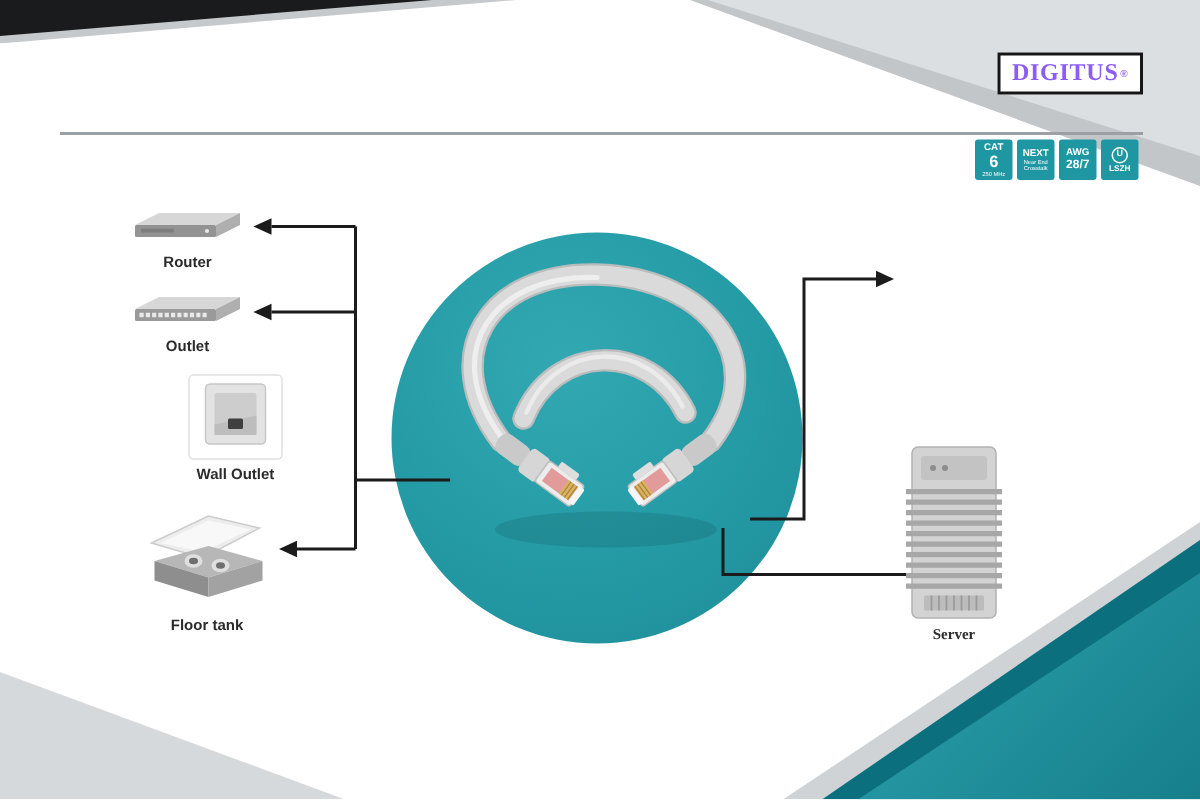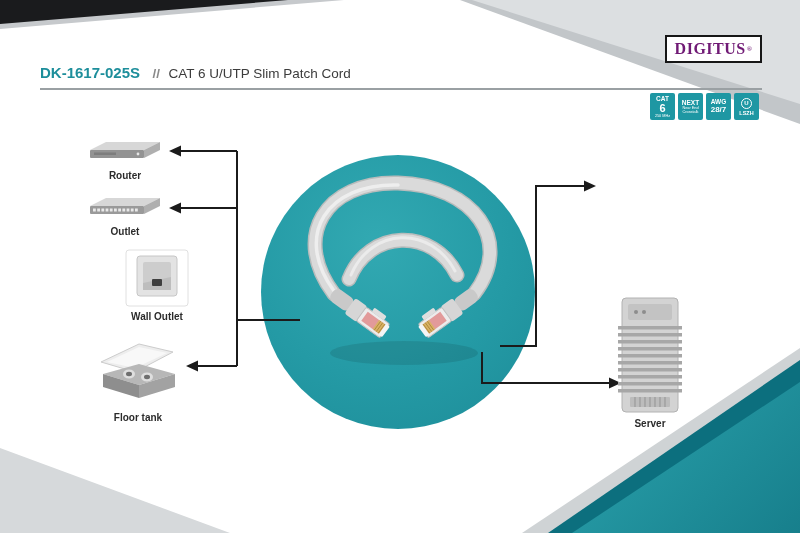--- a/index.html
+++ b/index.html
@@ -24,21 +24,21 @@
            clip-path:polygon(100% 0,0 100%,100% 100%);z-index:1;}
   .br-teal{left:572px;top:382px;width:228px;height:151px;
            background:linear-gradient(135deg,#2ba4ae,#177f8c);
            clip-path:polygon(100% 0,0 100%,100% 100%);z-index:1;}
 
   
   .logo-box{position:absolute;left:665px;top:35px;width:97px;height:28px;
             background:#fff;border:2.5px solid #161616;box-sizing:border-box;
             display:flex;align-items:center;justify-content:center;z-index:6;
             font-family:"Liberation Serif",serif;font-weight:bold;font-size:16px;
-            letter-spacing:.5px;color:#701a75;}
+            letter-spacing:.5px;color:#8b5cf6;}
   .logo-box sup{font-size:7px;margin-left:1px;}
 
   
   .header{position:absolute;left:40px;top:64px;z-index:6;white-space:nowrap;}
   .header .code{color:#1d8e9b;font-weight:bold;font-size:15px;}
   .header .sep{color:#8a8a8a;font-weight:bold;font-size:13.5px;margin-left:8px;}
   .header .subtitle{color:#3c3c3c;font-size:13.5px;margin-left:4px;}
   .header-rule{position:absolute;left:40px;top:88px;width:722px;height:1.5px;
                background:#9aa0a3;z-index:6;}
 
@@ -66,46 +66,41 @@
   .lines{position:absolute;left:0;top:0;z-index:3;pointer-events:none;}
 
   
   .device{position:absolute;display:flex;flex-direction:column;align-items:center;z-index:4;}
   .device .lbl{margin-top:4px;font-size:10px;font-weight:bold;color:#2b2b2b;text-align:center;}
   .dev-router{left:84px;top:140px;width:82px;}
   .dev-switch{left:84px;top:196px;width:82px;}
   .dev-outlet{left:101px;top:249px;width:64px;padding-left:24px;}
   .dev-floor{left:95px;top:332px;width:86px;}
   .dev-computer{left:597px;top:138px;width:106px;}
-  .dev-server{left:616px;top:296px;width:68px;}
+  .dev-server{left:602px;top:296px;width:68px;font-family:Liberation Serif, serif;}
 </style>
 </head>
 <body>
 
 <div class="stage">
 
   <div class="deco tl-grey"></div>
   <div class="deco tl-black"></div>
   <div class="deco tr-back"></div>
   <div class="deco tr-front"></div>
   <div class="deco bl"></div>
   <div class="deco br-grey"></div>
   <div class="deco br-dark"></div>
   <div class="deco br-teal"></div>
 
   <div class="logo-box">
     <span>DIGITUS</span>
       <sup>®</sup>
   </div>
 
-  <div class="header">
-    <span class="code">DK-1617-025S</span>
-    <span class="sep">//</span>
-    <span class="subtitle">CAT 6 U/UTP Slim Patch Cord</span>
-  </div>
   <div class="header-rule"></div>
 
   <div class="badges">
     <div class="badge">
       <span class="b-top">CAT</span>
       <span class="b-main">6</span>
       <span class="b-sub">250 MHz</span>
     </div>
     <div class="badge">
       <span class="b-top">NEXT</span>

